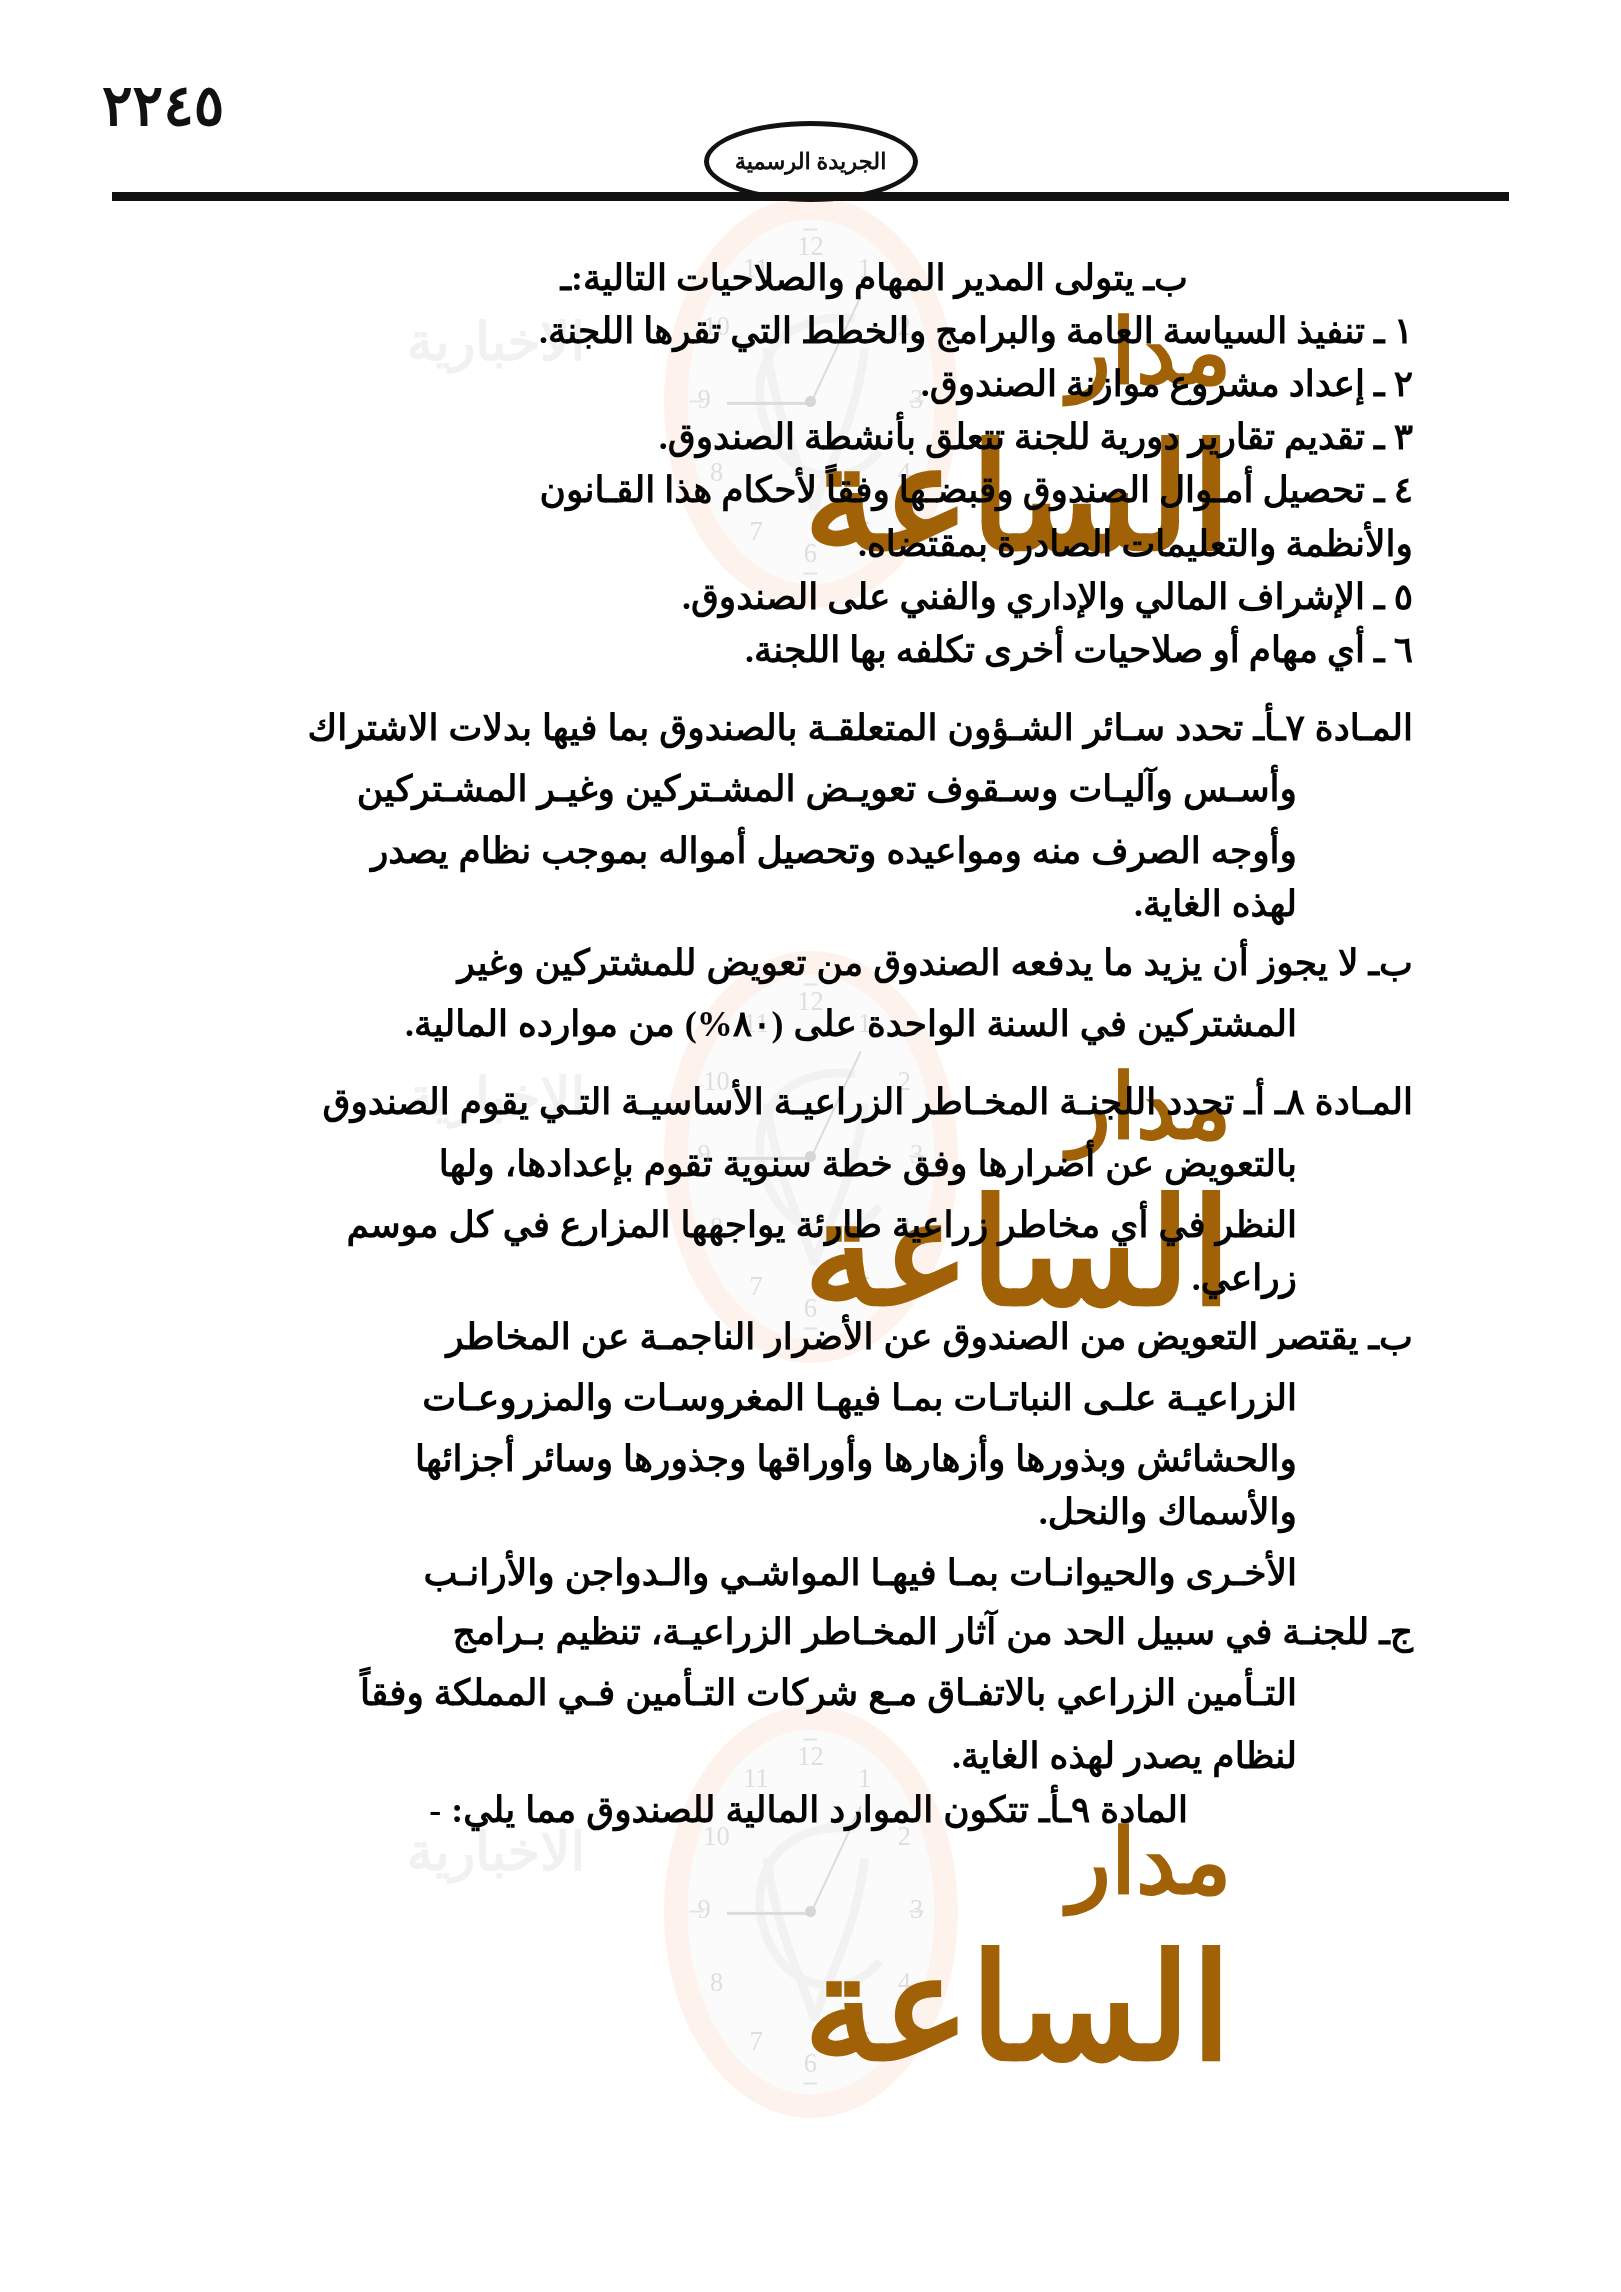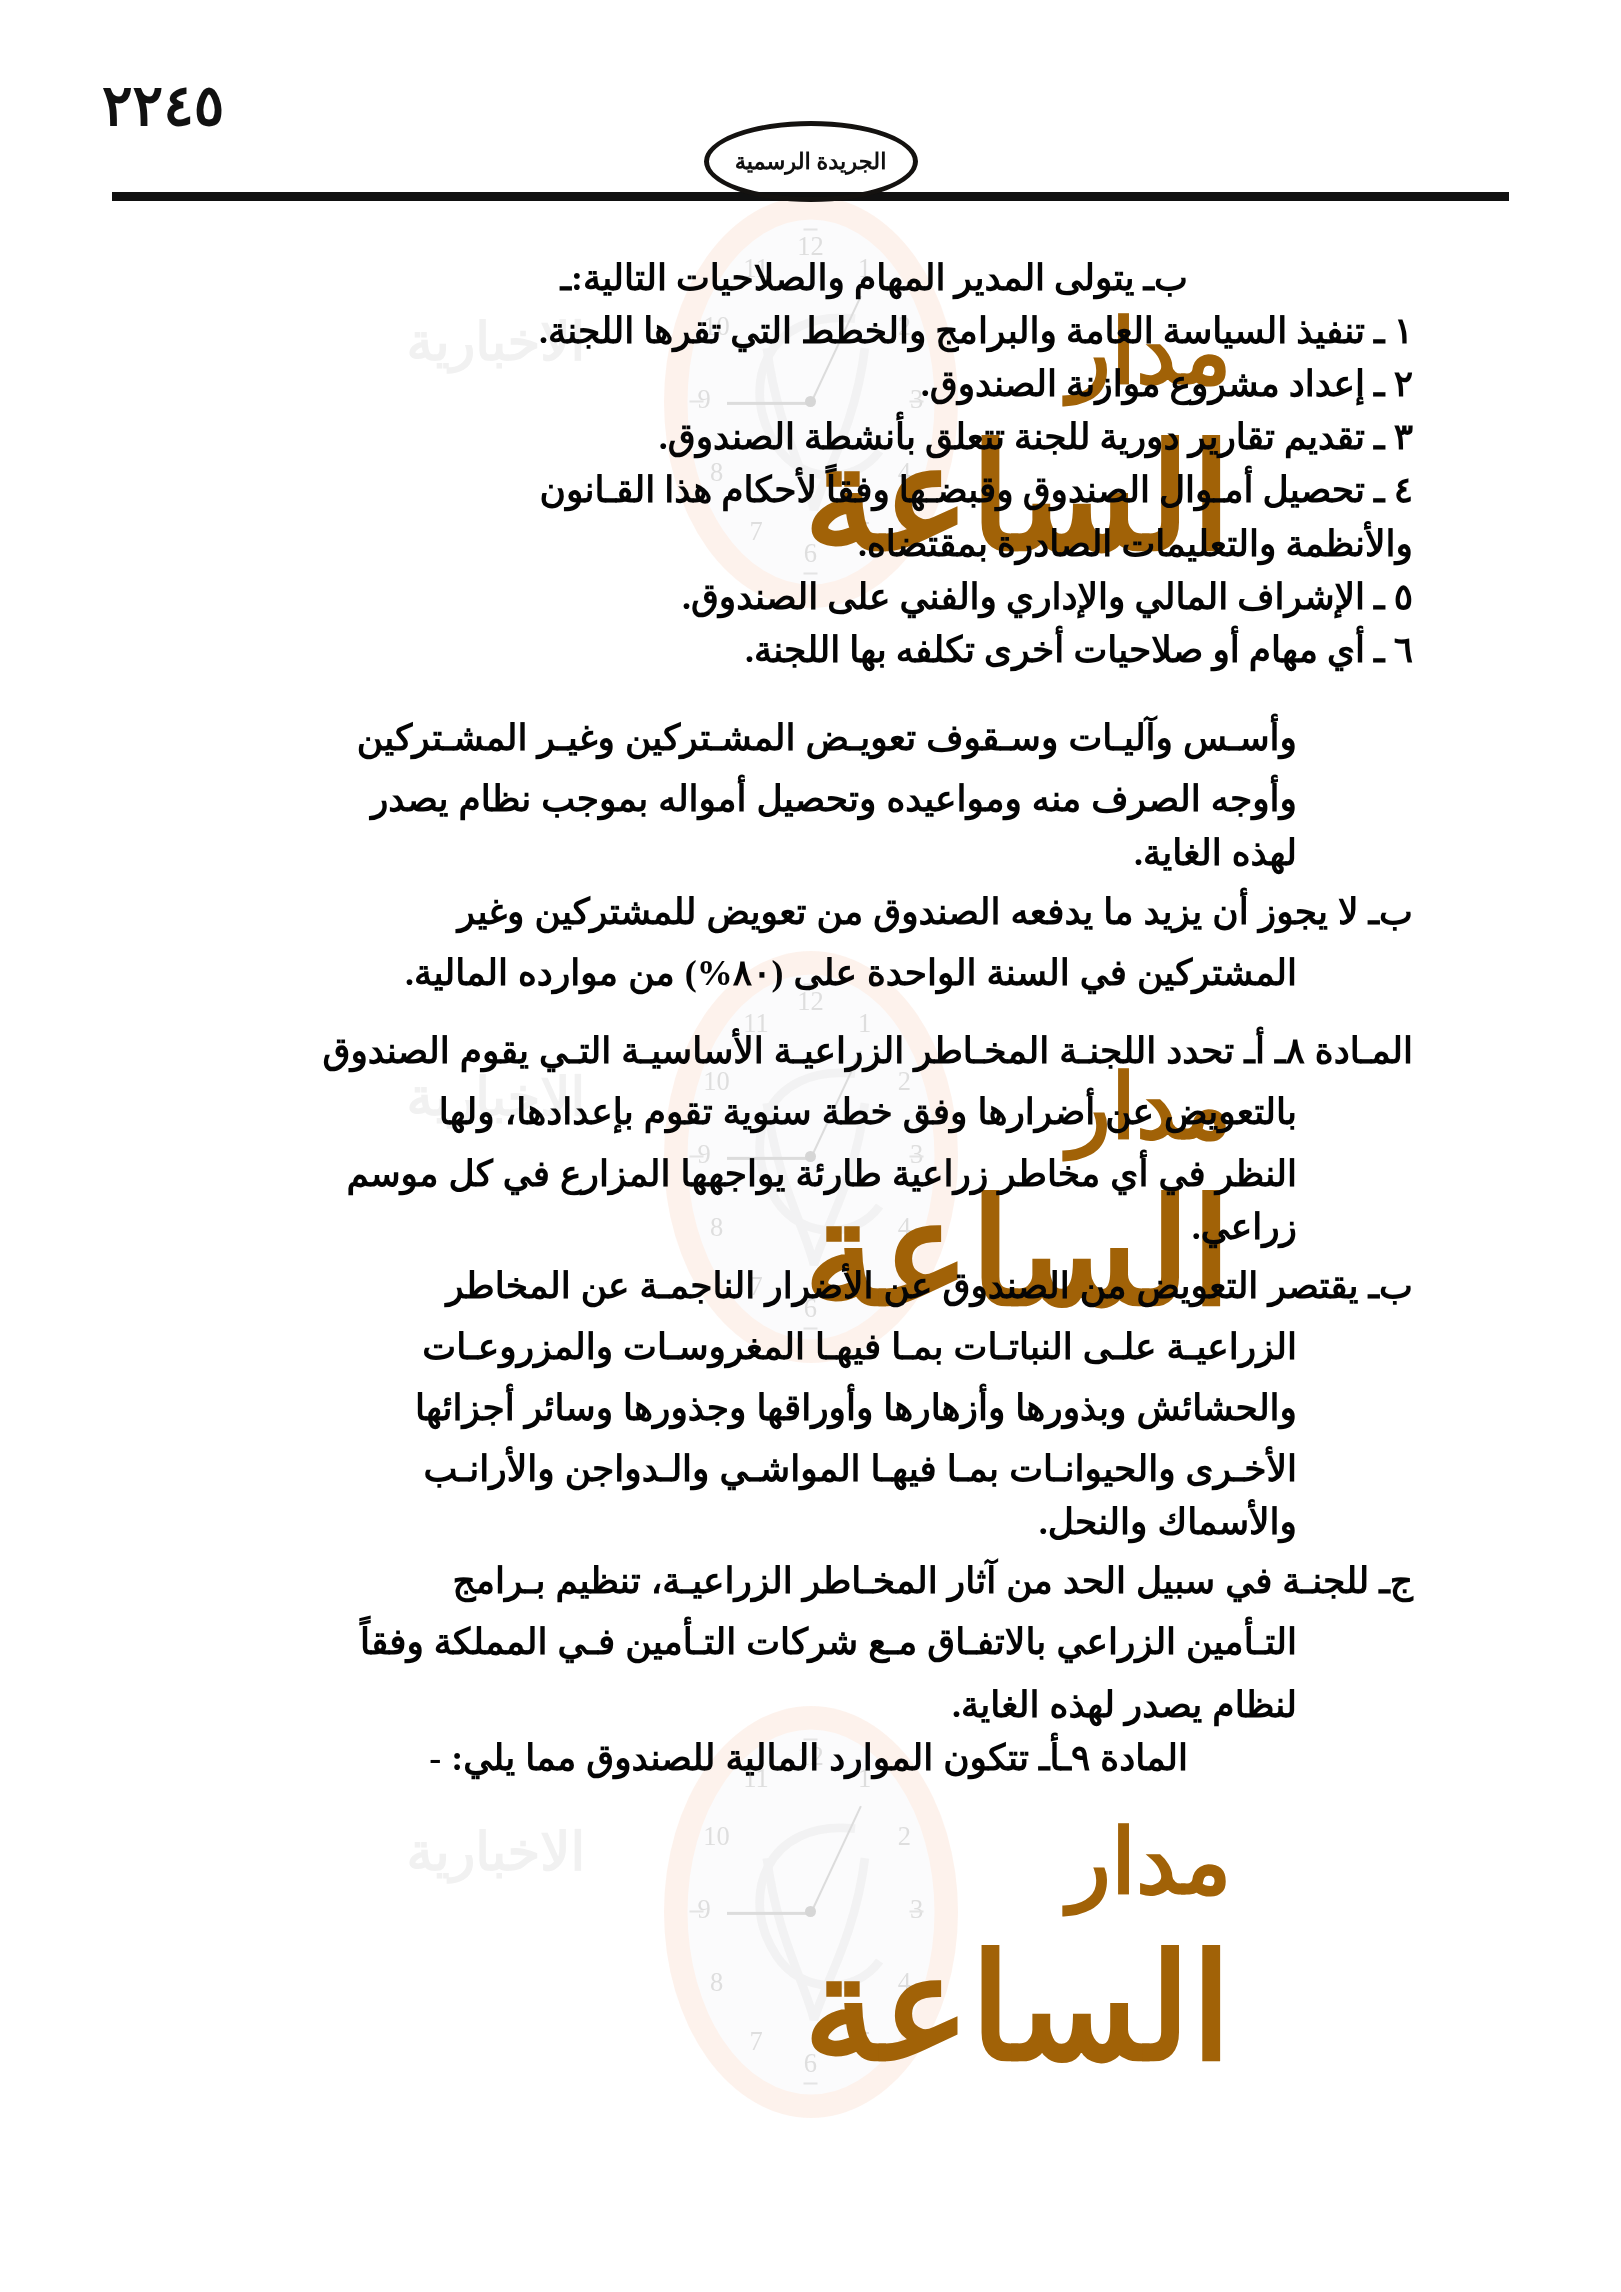--- a/index.html
+++ b/index.html
@@ -394,20 +394,21 @@
 
     <p class="para item right-last">٤ ـ تحصيل أمـوال الصندوق وقبضـها وفقاً لأحكام هذا القـانون</p>
     <p class="para item right-last indent-2 pad-left-4">والأنظمة والتعليمات الصادرة بمقتضاه.</p>
 
     <p class="para item right-last indent-4">٥ ـ الإشراف المالي والإداري والفني على الصندوق.</p>
 
     <p class="para item right-last indent-5">٦ ـ أي مهام أو صلاحيات أخرى تكلفه بها اللجنة.</p>
 
     <div class="block-gap"></div>
 
+    <p class="para article right-last">المـادة ٧ـأـ تحدد سـائر الشـؤون المتعلقـة بالصندوق بما فيها بدلات الاشتراك</p>
     <p class="para article right-last indent-8 pad-left-1">وأسـس وآليـات وسـقوف تعويـض المشـتركين وغيـر المشـتركين</p>
     <p class="para article right-last indent-8 pad-left-1">وأوجه الصرف منه ومواعيده وتحصيل أمواله بموجب نظام يصدر</p>
     <p class="para article right-last indent-8">لهذه الغاية.</p>
 
     <div class="small-gap"></div>
 
     <p class="para article right-last">ب‌ـ لا يجوز أن يزيد ما يدفعه الصندوق من تعويض للمشتركين وغير</p>
     <p class="para article right-last indent-8 pad-left-1">المشتركين في السنة الواحدة على (٨٠%) من موارده المالية.</p>
 
     <div class="block-gap"></div>
@@ -415,22 +416,22 @@
     <p class="para article right-last">المـادة ٨ـ أـ تحدد اللجنـة المخـاطر الزراعيـة الأساسيـة التـي يقوم الصندوق</p>
     <p class="para article right-last indent-8 pad-left-1">بالتعويض عن أضرارها وفق خطة سنوية تقوم بإعدادها، ولها</p>
     <p class="para article right-last indent-8 pad-left-1">النظر في أي مخاطر زراعية طارئة يواجهها المزارع في كل موسم</p>
     <p class="para article right-last indent-8">زراعي.</p>
 
     <div class="small-gap"></div>
 
     <p class="para article right-last">ب‌ـ يقتصر التعويض من الصندوق عن الأضرار الناجمـة عن المخاطر</p>
     <p class="para article right-last indent-8 pad-left-1">الزراعيـة علـى النباتـات بمـا فيهـا المغروسـات والمزروعـات</p>
     <p class="para article right-last indent-8 pad-left-1">والحشائش وبذورها وأزهارها وأوراقها وجذورها وسائر أجزائها</p>
+    <p class="para article right-last indent-8">والأسماك والنحل.</p>
     <p class="para article right-last indent-8 pad-left-1">الأخـرى والحيوانـات بمـا فيهـا المواشـي والـدواجن والأرانـب</p>
-    <p class="para article right-last indent-8">والأسماك والنحل.</p>
 
     <div class="small-gap"></div>
 
     <p class="para article right-last">ج‌ـ للجنـة في سبيل الحد من آثار المخـاطر الزراعيـة، تنظيم بـرامج</p>
     <p class="para article right-last indent-8 pad-left-1">التـأمين الزراعي بالاتفـاق مـع شركات التـأمين فـي المملكة وفقاً</p>
     <p class="para article right-last indent-8 pad-left-5">لنظام يصدر لهذه الغاية.</p>
 
     <p class="para article right-last indent-5">المادة ٩ـأـ تتكون الموارد المالية للصندوق مما يلي: -</p>
 
   </div>

